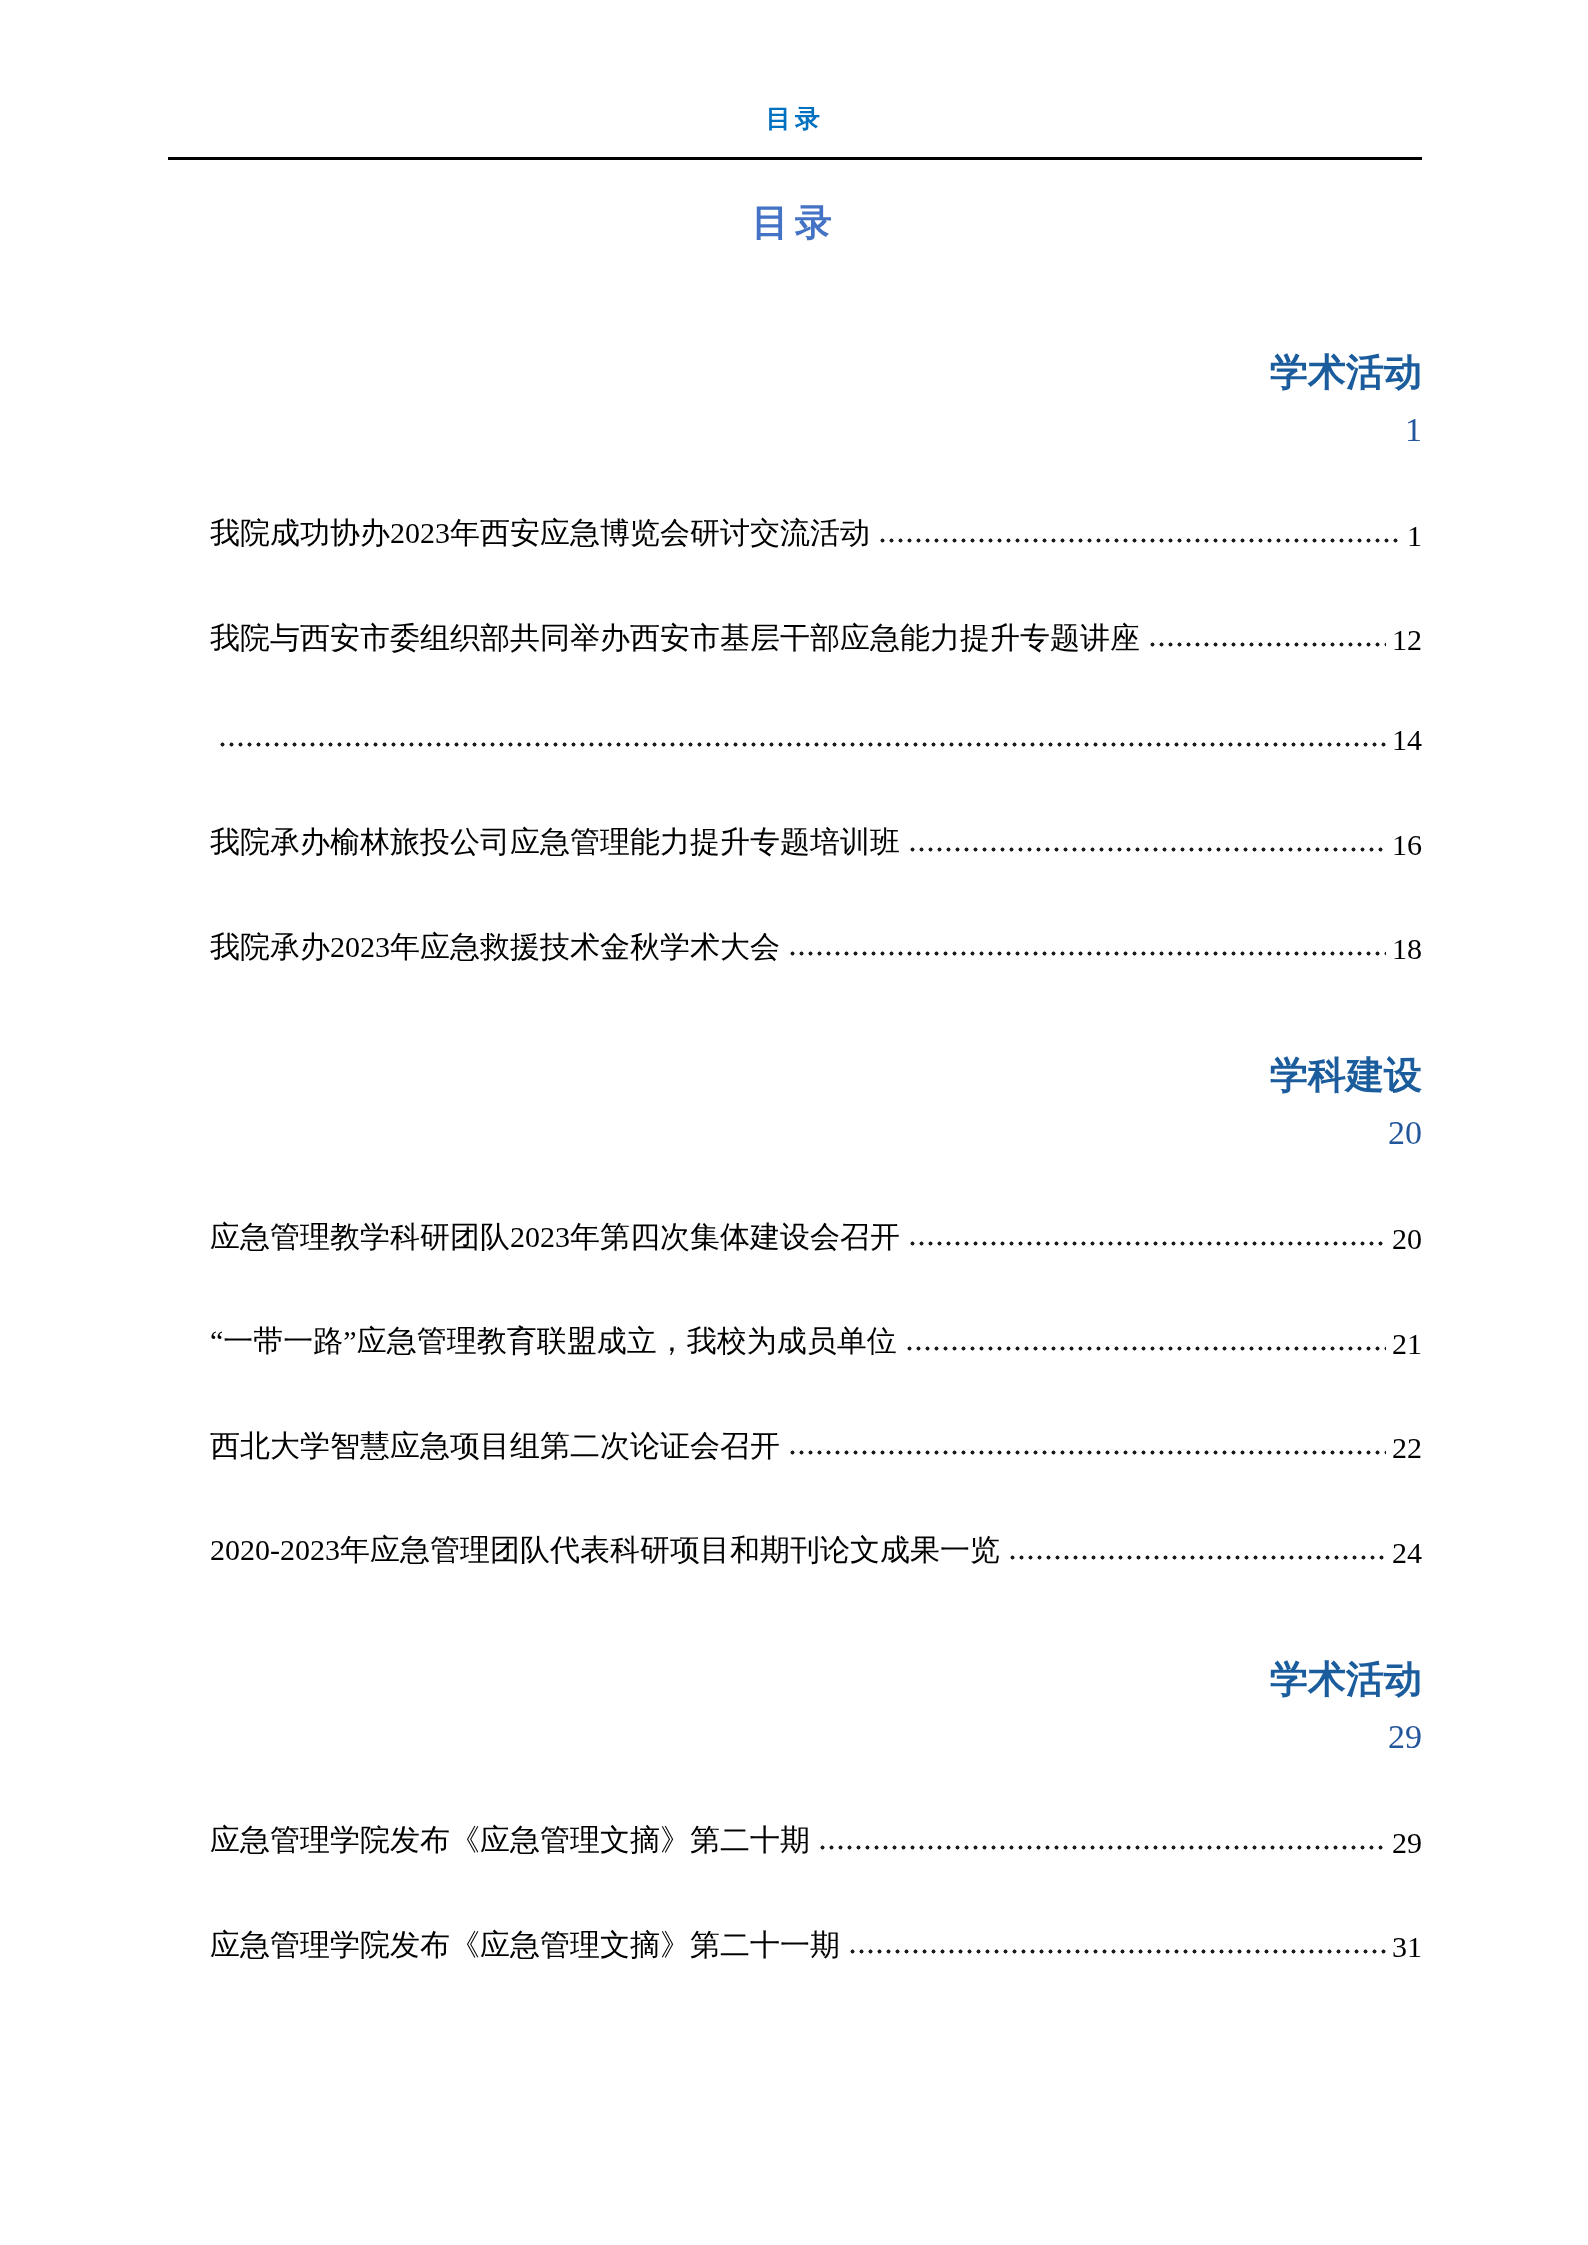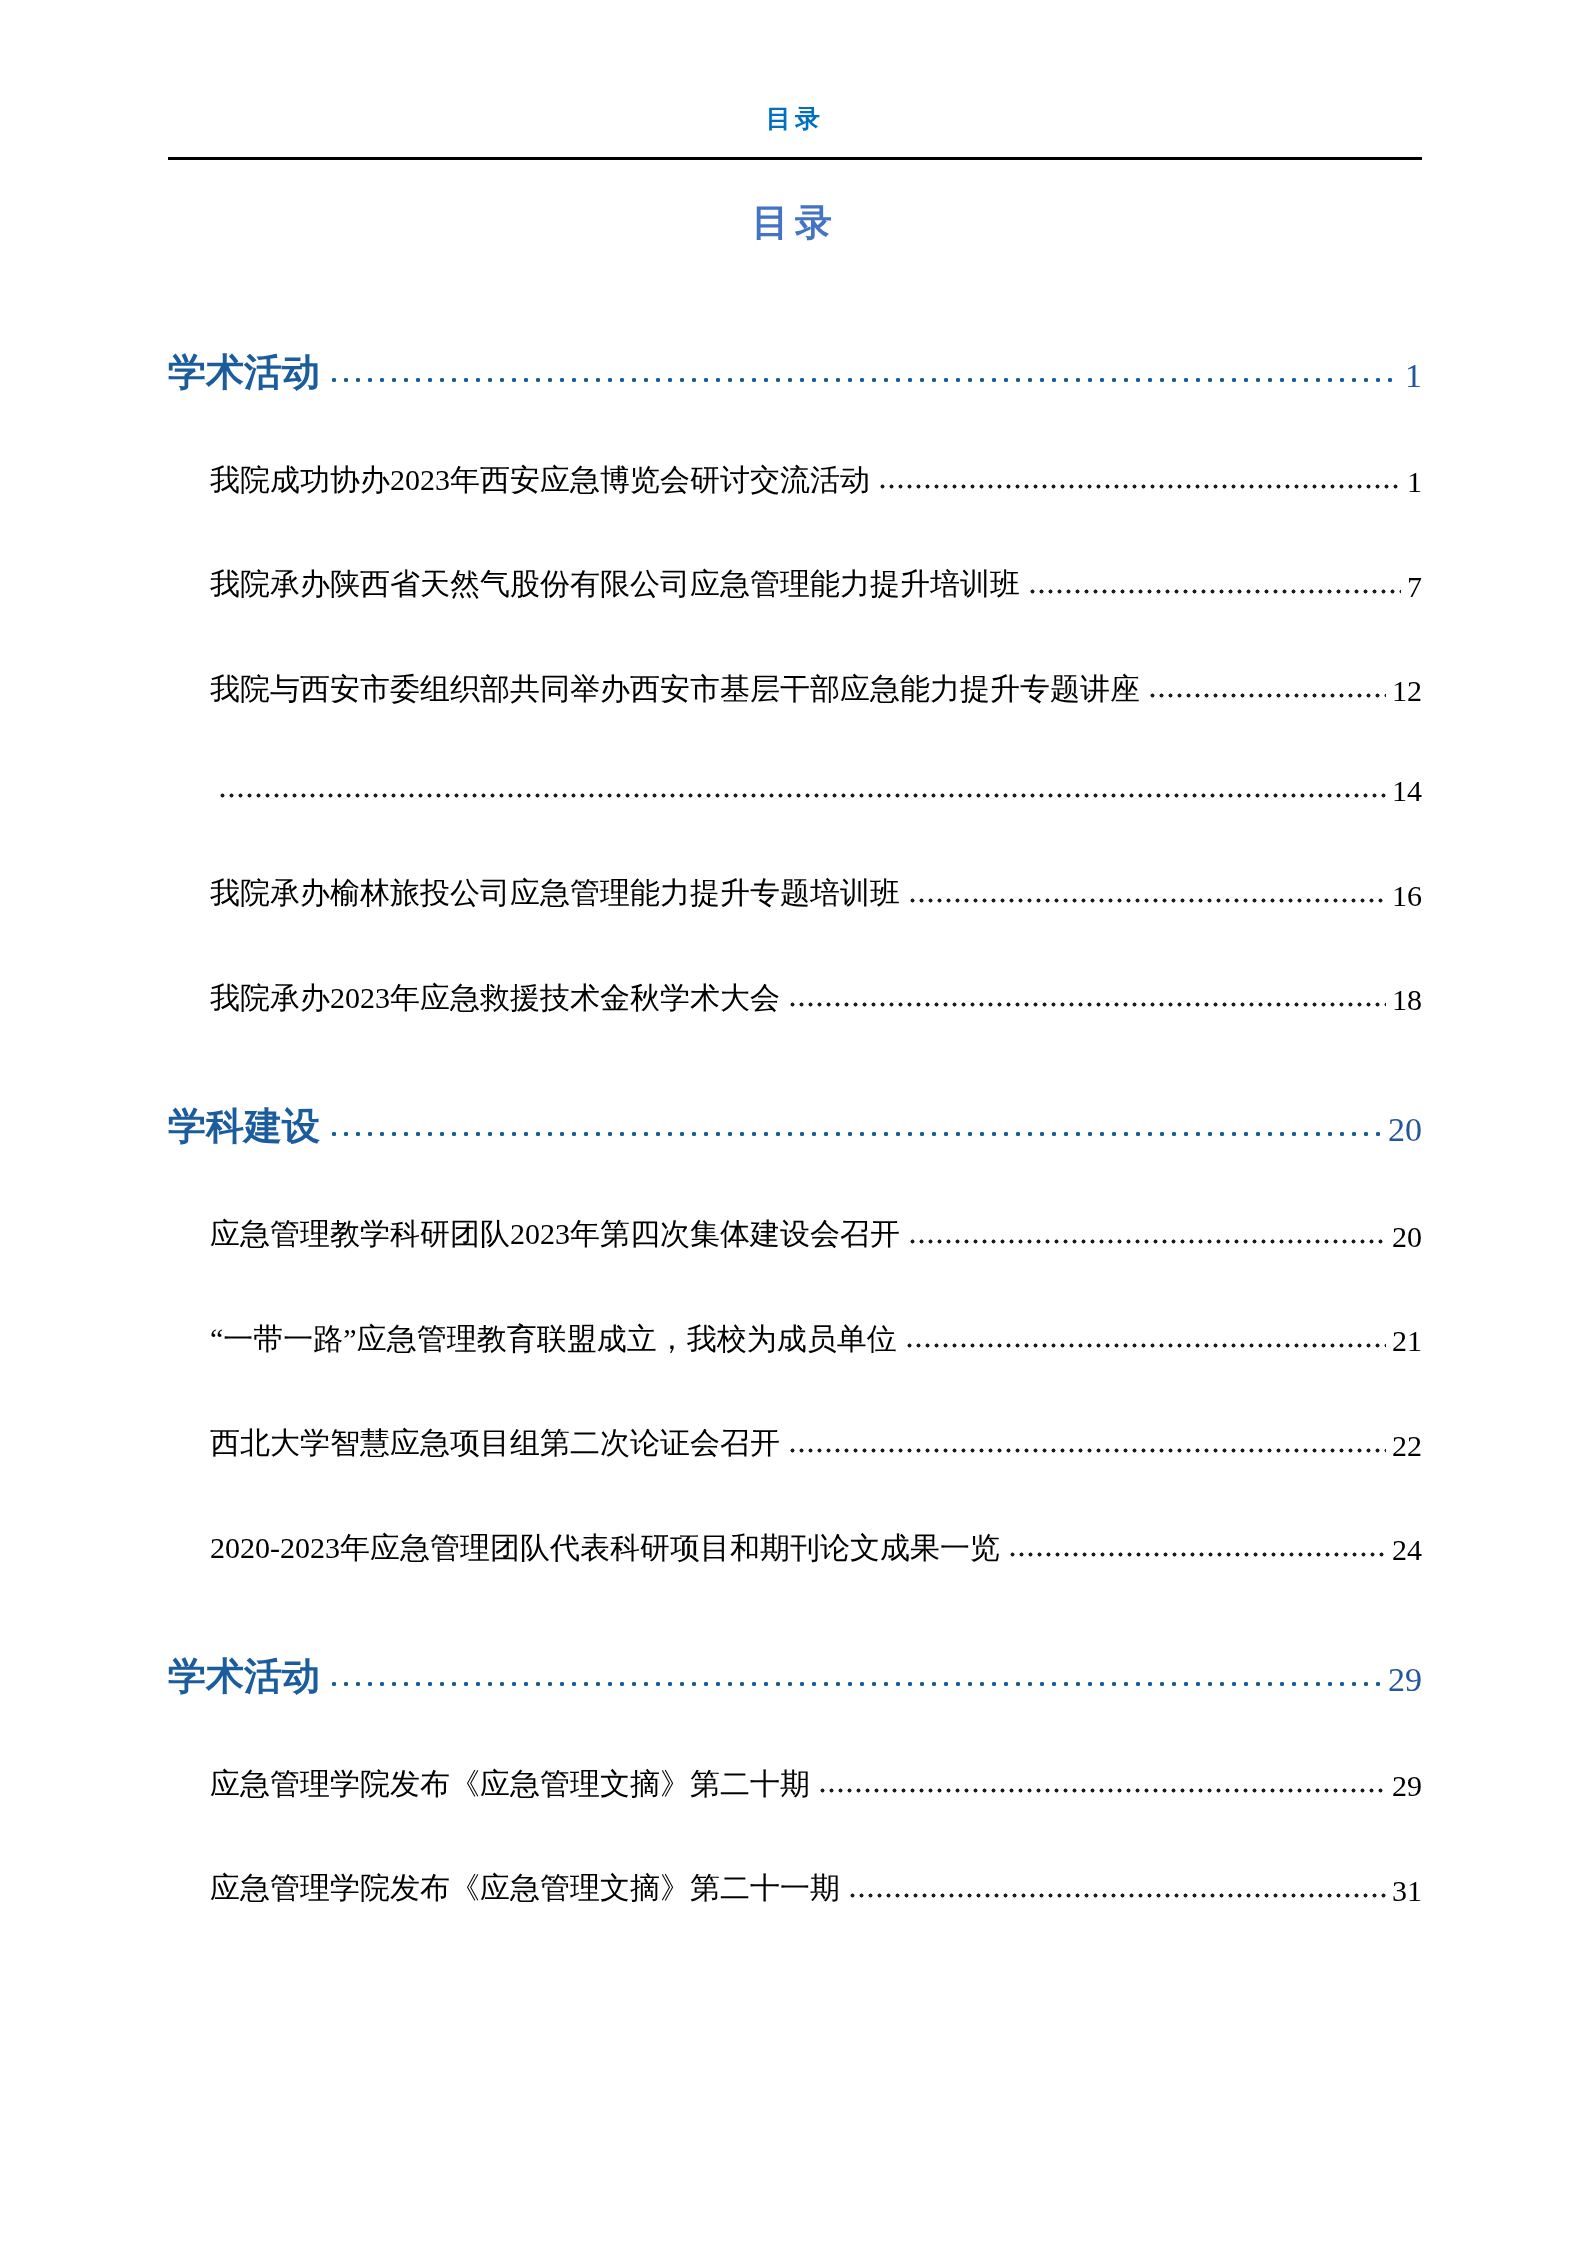--- a/index.html
+++ b/index.html
@@ -39,21 +39,21 @@
     flex:1 1 auto;
     height:10px;
     margin:0 6px 7px 8px;
     background-image:radial-gradient(circle, #1a1a1a 1.7px, transparent 2.3px);
     background-size:9px 9px;
     background-repeat:repeat-x;
     background-position:left bottom;
   }
 
   
-  .section-row{margin-top:104px;}
+  .section-row{margin-top:104px;flex-direction:column;}
   .section-label{
     font-size:38px;font-weight:bold;
     color:#1B5C9D;
     line-height:1.1;
     white-space:nowrap;
   }
   .section-row .leader{
     background-image:radial-gradient(circle, #1F5C9C 1.9px, transparent 2.5px);
     background-size:12px 12px;
     margin-bottom:8px;
@@ -100,25 +100,20 @@
     <span class="leader"></span>
     <span class="section-page">1</span>
   </div>
 
   <div class="row entry-row">
     <span class="entry-title">我院成功协办2023年西安应急博览会研讨交流活动</span>
     <span class="leader"></span>
     <span class="entry-page">1</span>
   </div>
 
-  <div class="row entry-row">
-    <span class="entry-title">我院承办陕西省天然气股份有限公司应急管理能力提升培训班</span>
-    <span class="leader"></span>
-    <span class="entry-page">7</span>
-  </div>
 
   <div class="row entry-row">
     <span class="entry-title">我院与西安市委组织部共同举办西安市基层干部应急能力提升专题讲座</span>
     <span class="leader"></span>
     <span class="entry-page">12</span>
   </div>
 
   <div class="row entry-row">
     <span class="leader"></span>
     <span class="entry-page">14</span>

